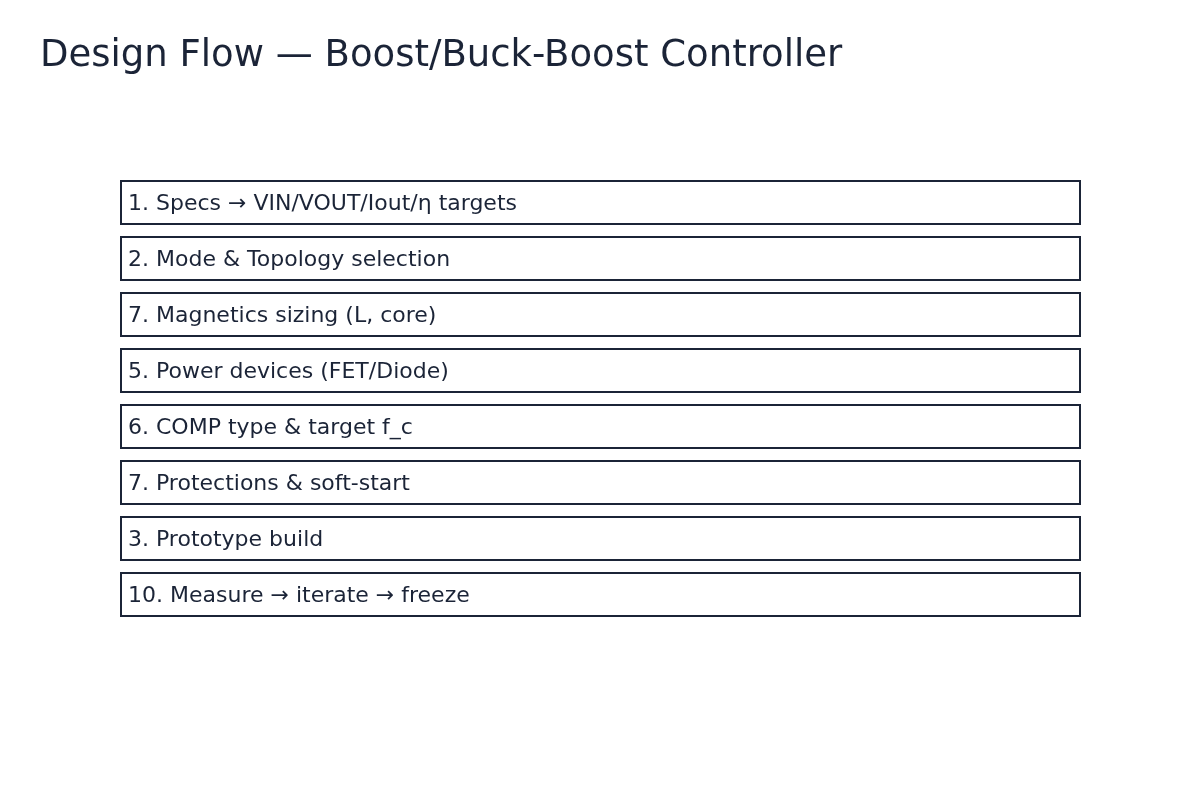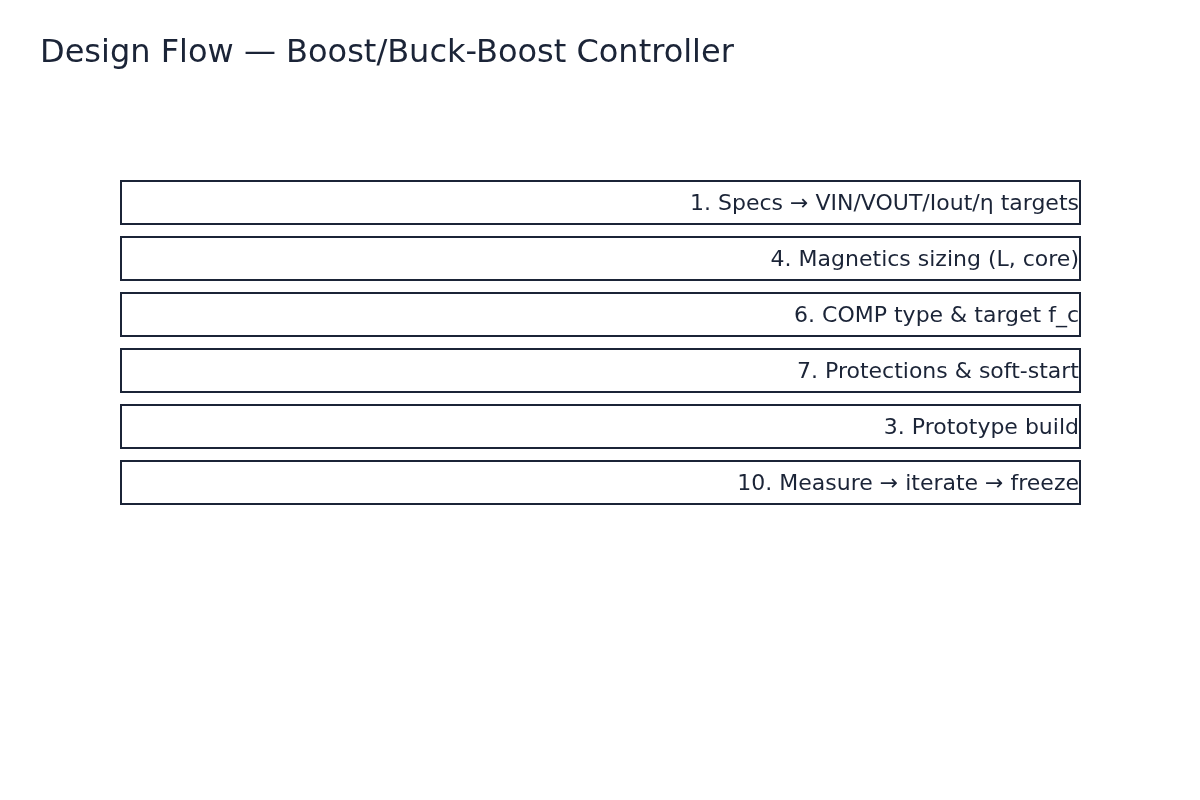--- a/index.html
+++ b/index.html
@@ -11,40 +11,39 @@
     overflow: hidden;
   }
   .canvas {
     position: relative;
     width: 1200px; height: 800px;
     background: var(--bg);
   }
   .page-title {
     position: absolute;
     left: 40px; top: 35px;
-    font-size: 32px;
+    font-size: 37px;
     font-weight: 400;
     line-height: 1;
     color: var(--ink);
     white-space: nowrap;
   }
   .flow-steps {
     position: absolute;
     left: 120px; top: 180px;
     width: 961px;
   }
   .flow-step {
     height: 45px;
     margin-bottom: 11px;
     border: 2px solid var(--ink);
     background: var(--bg);
     display: flex;
     align-items: center;
-    padding-left: 27px;
-    justify-content: flex-end;
+    padding-left: 6px;
   }
   .flow-step:last-child { margin-bottom: 0; }
   .flow-step .step-label {
     font-size: 22px;
     color: var(--ink);
     white-space: nowrap;
     line-height: 1;
   }
 </style>
 </head>
@@ -53,26 +52,32 @@
 <div class="canvas">
 
   <h1 class="page-title">Design Flow — Boost/Buck-Boost Controller</h1>
 
   <div class="flow-steps">
 
     <div class="flow-step">
       <span class="step-label">1. Specs → VIN/VOUT/Iout/η targets</span>
     </div>
 
+    <div class="flow-step">
+      <span class="step-label">2. Mode &amp; Topology selection</span>
+    </div>
 
 
     <div class="flow-step">
-      <span class="step-label">4. Magnetics sizing (L, core)</span>
+      <span class="step-label">7. Magnetics sizing (L, core)</span>
     </div>
 
+    <div class="flow-step">
+      <span class="step-label">5. Power devices (FET/Diode)</span>
+    </div>
 
     <div class="flow-step">
       <span class="step-label">6. COMP type &amp; target f_c</span>
     </div>
 
     <div class="flow-step">
       <span class="step-label">7. Protections &amp; soft-start</span>
     </div>
 
 

